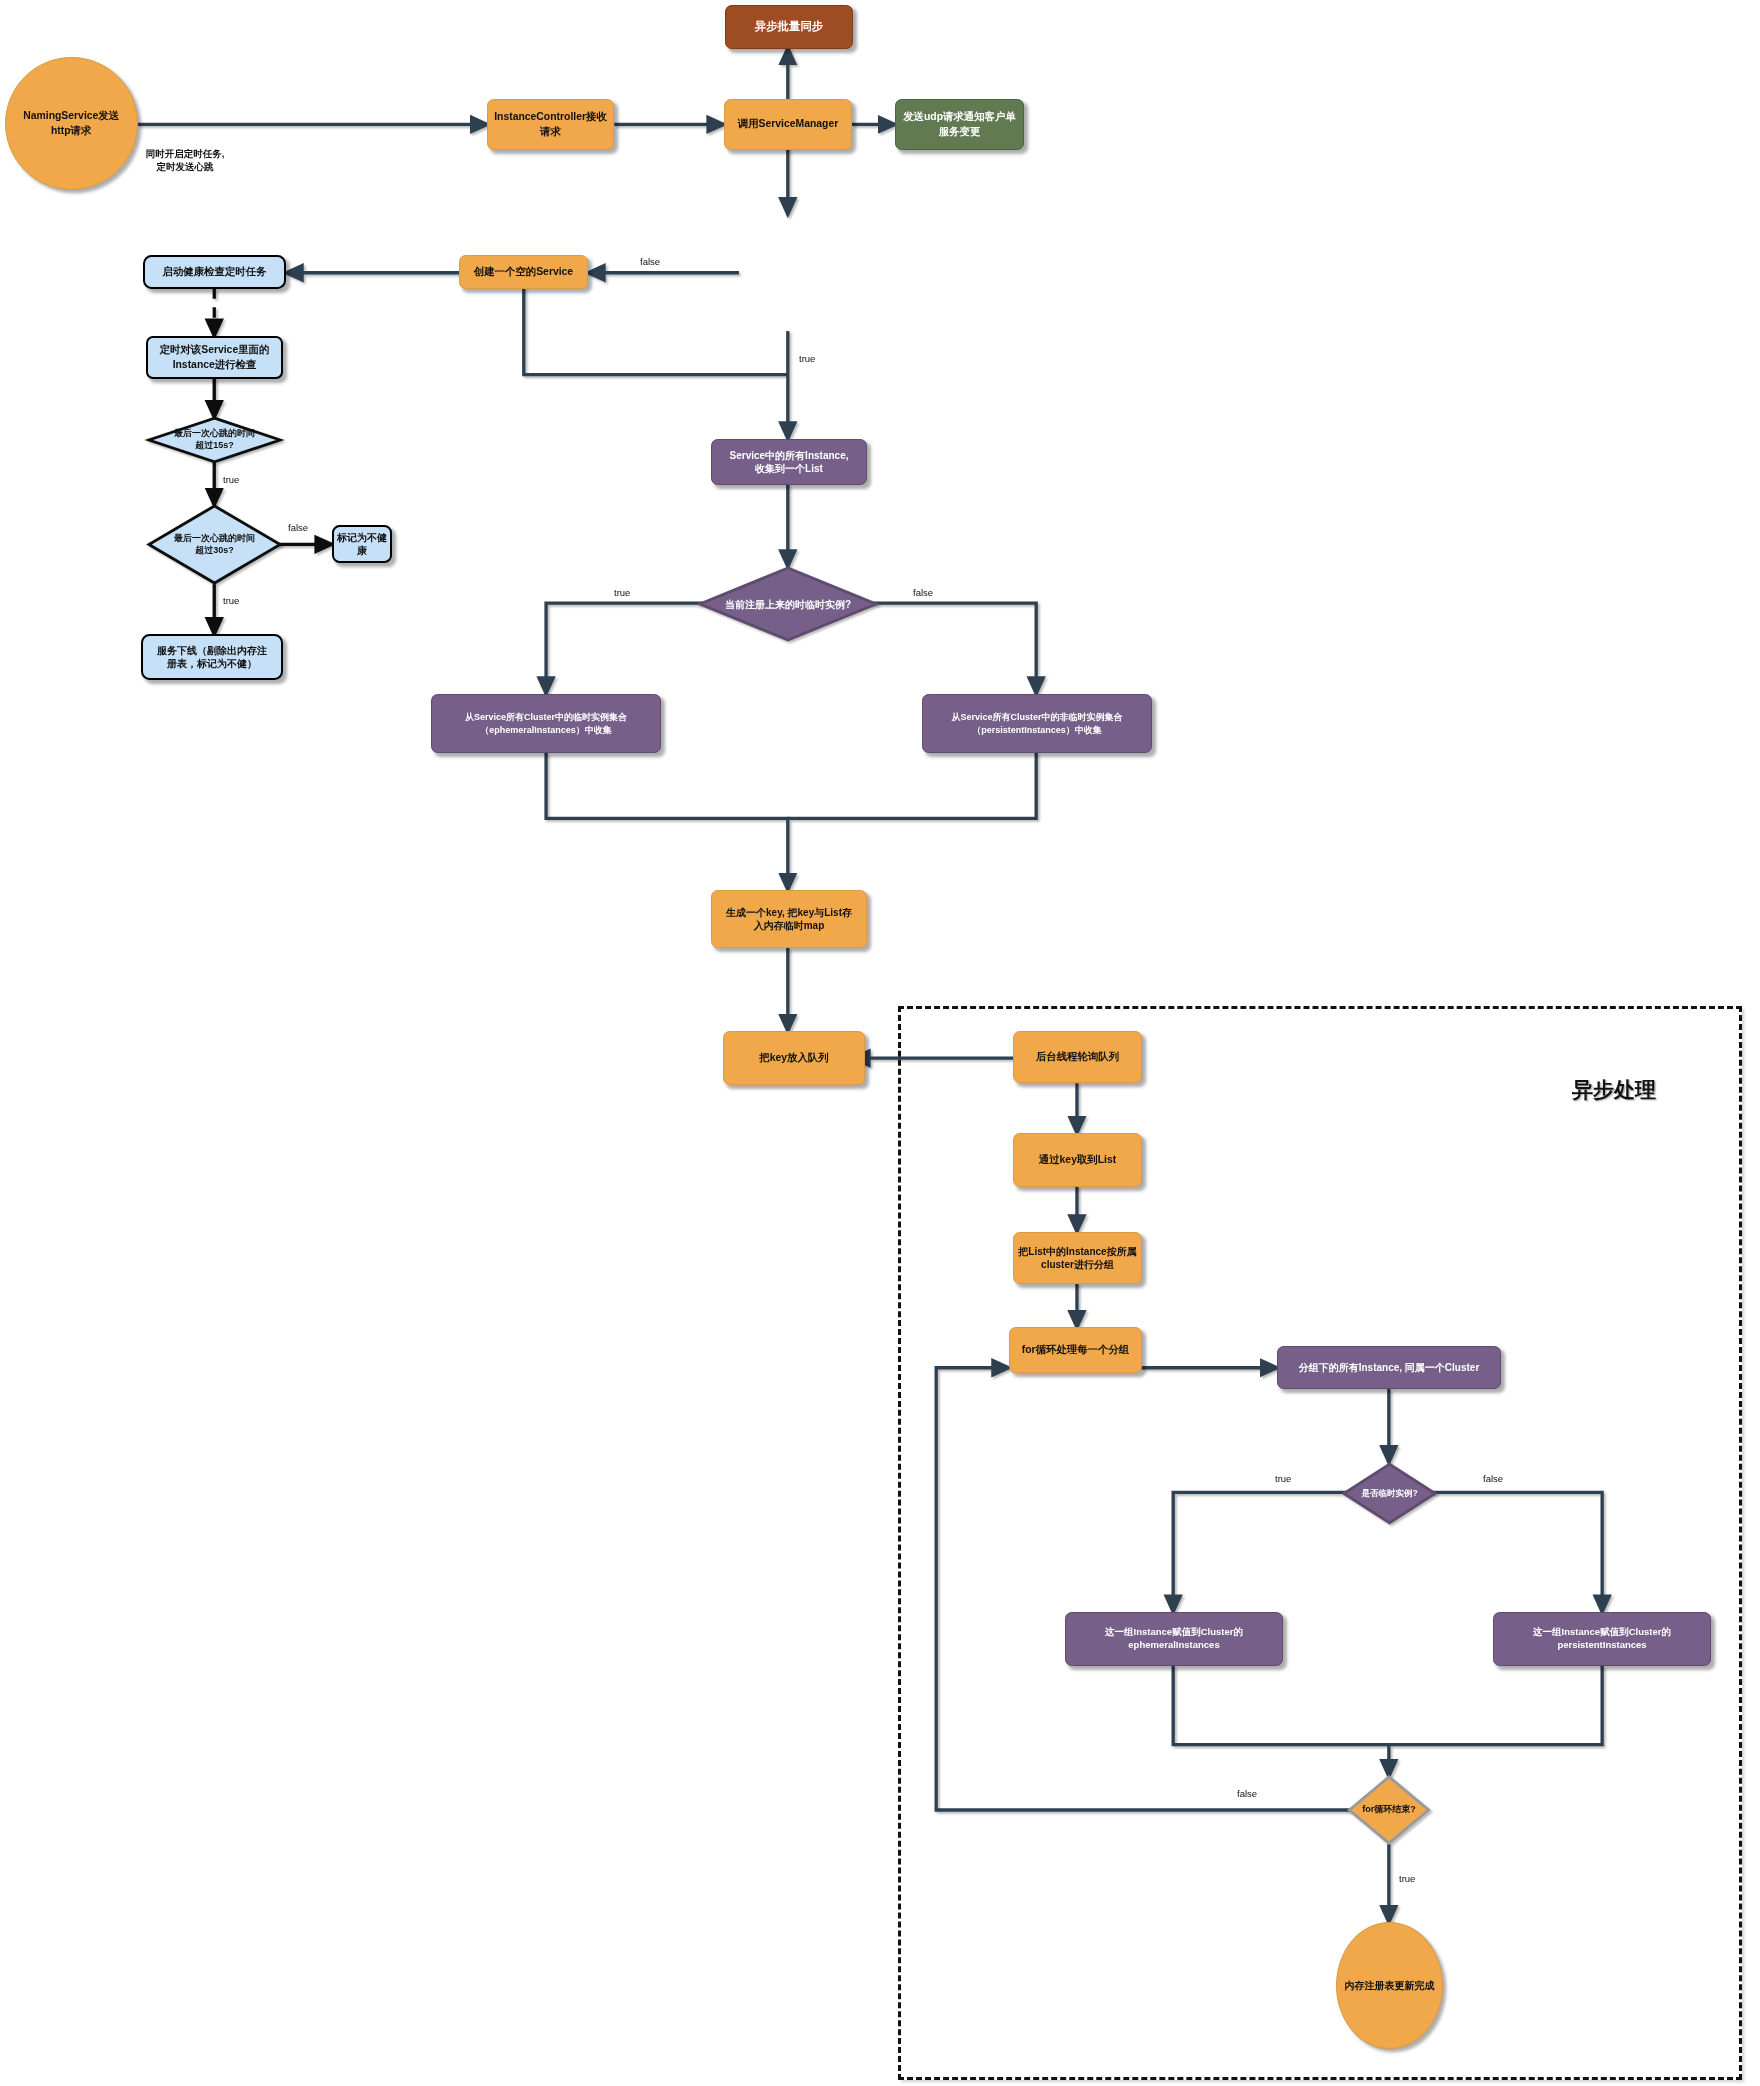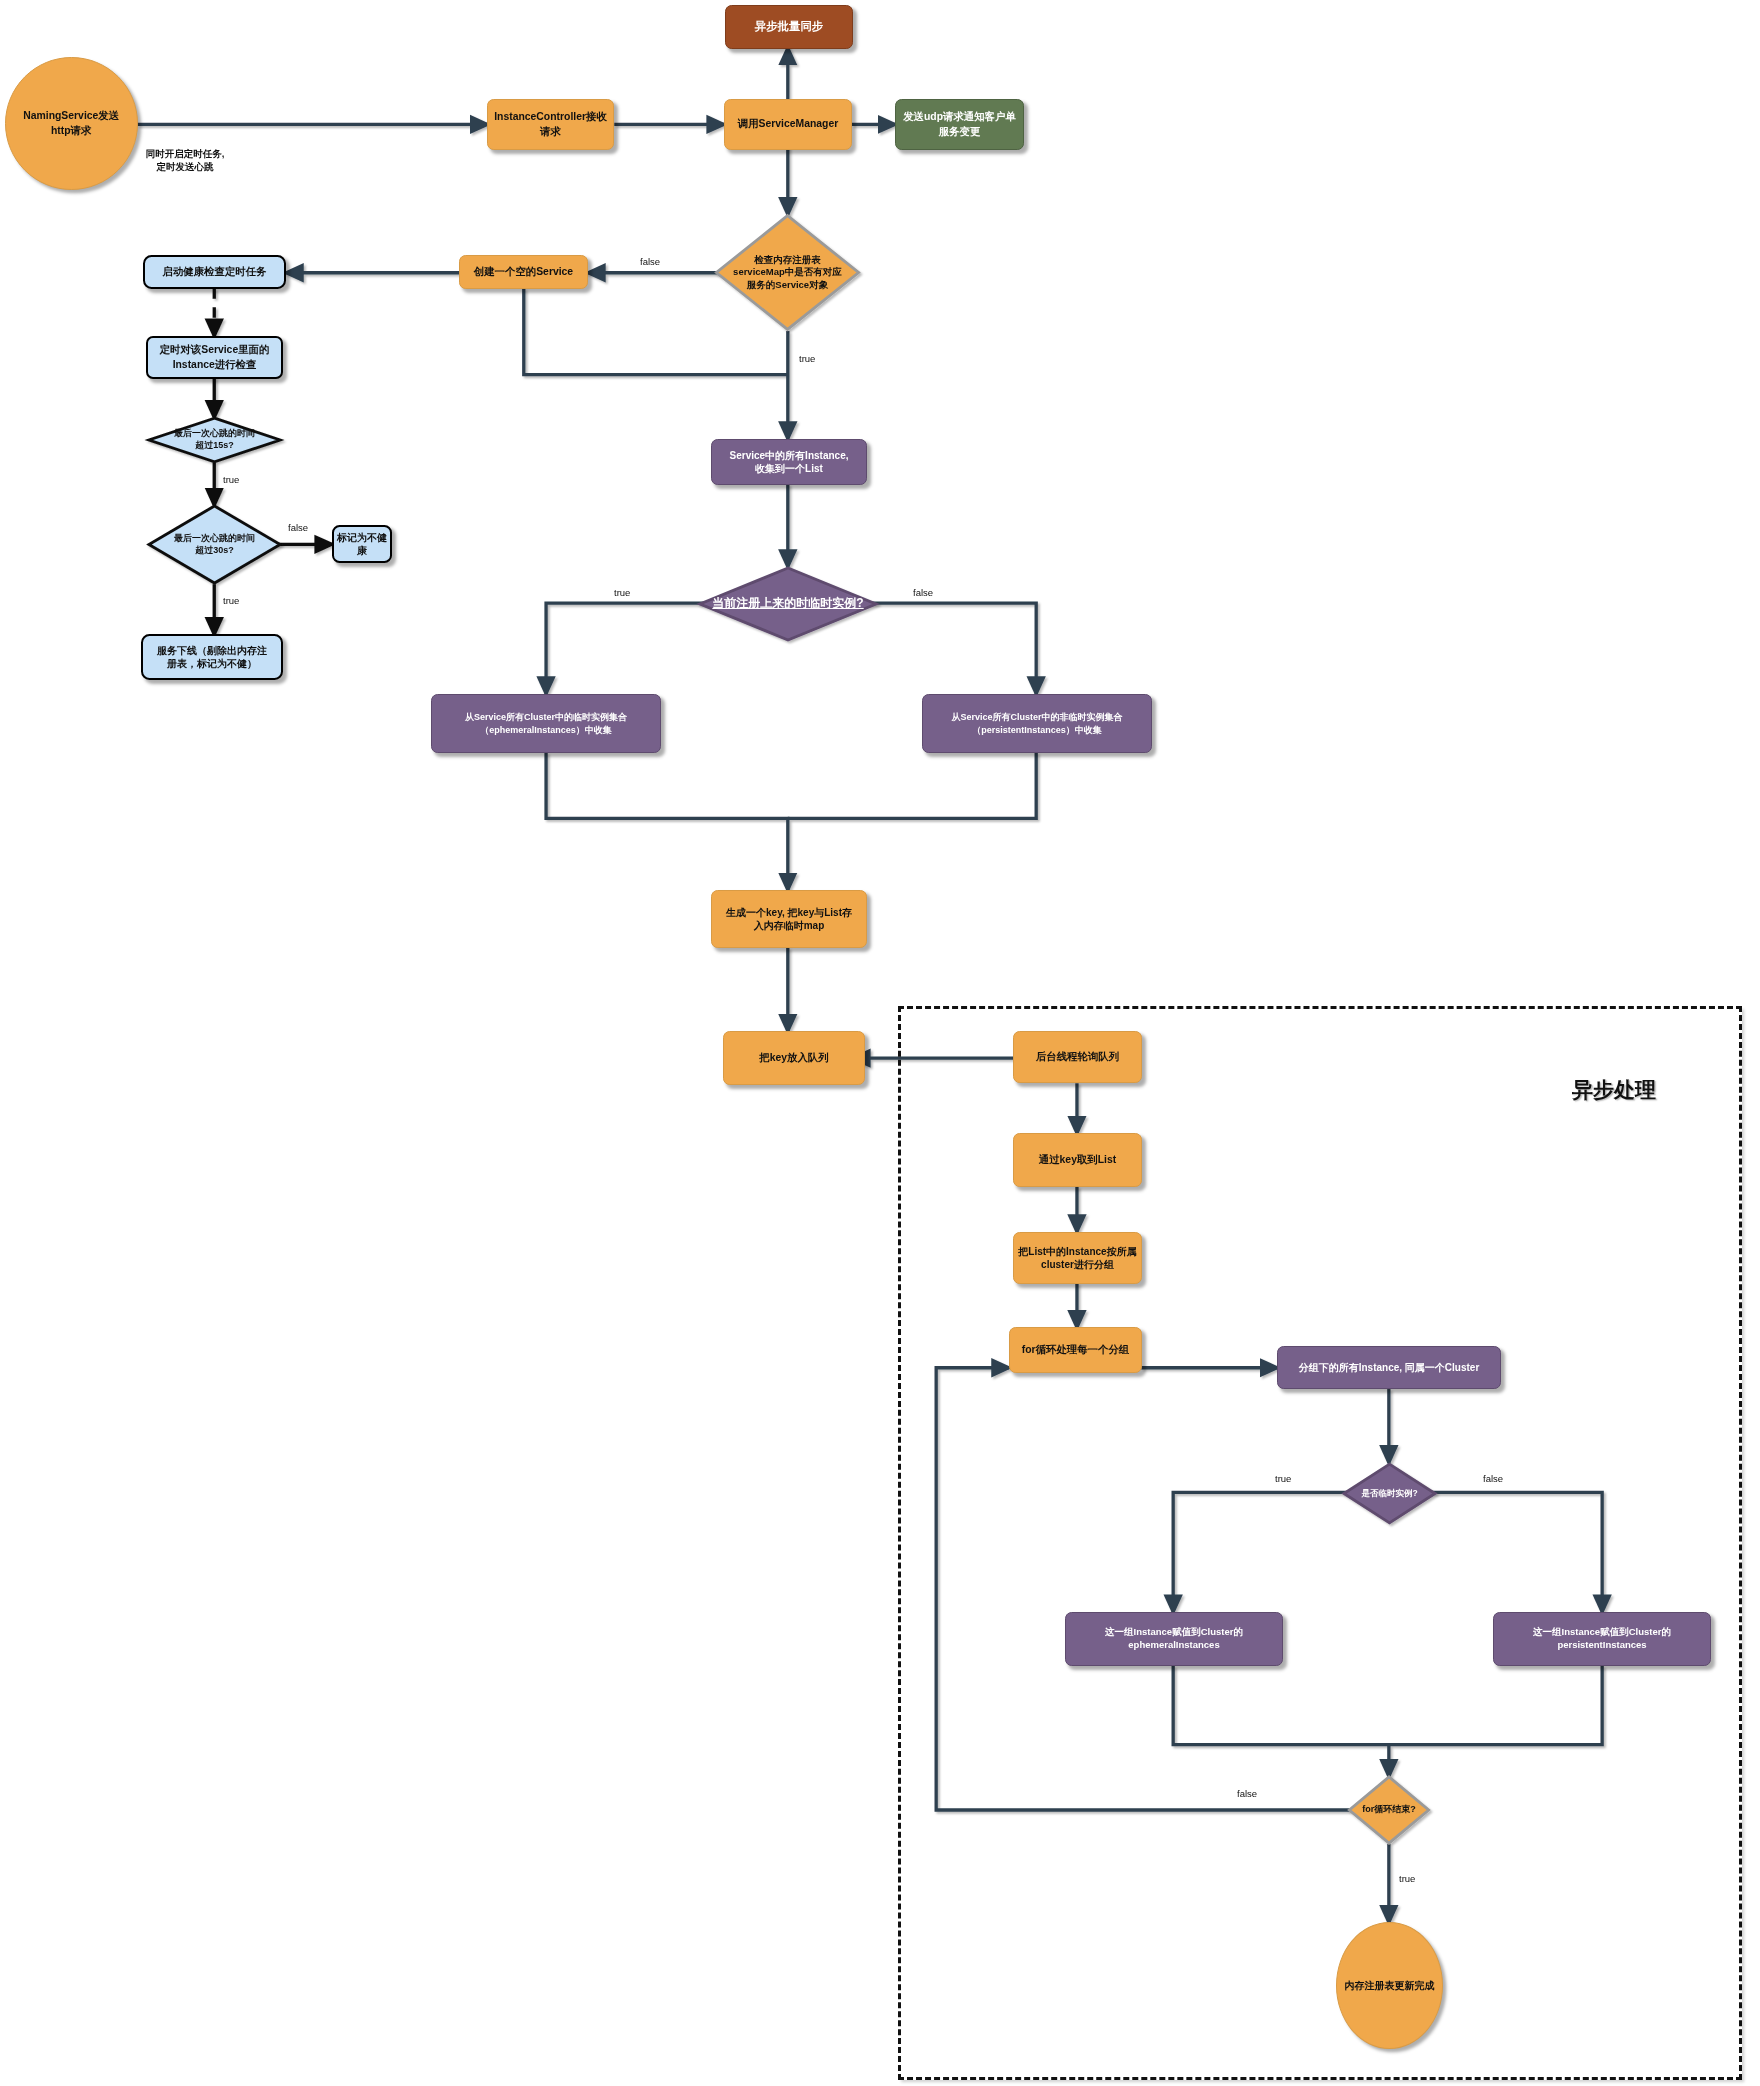--- a/index.html
+++ b/index.html
@@ -142,28 +142,20 @@
   <div class="node rect orange shadow" style="left:487px;top:99px;width:127px;height:51px;font-size:10.4px;white-space:pre-line;">InstanceController接收
 请求</div>
 
   <div class="node rect orange shadow" style="left:724px;top:99px;width:128px;height:51px;font-size:10.4px;">调用ServiceManager</div>
 
   <div class="node rect brown shadow" style="left:725px;top:4.7px;width:128px;height:44px;font-size:11.4px;">异步批量同步</div>
 
   <div class="node rect green shadow" style="left:895px;top:99px;width:129px;height:51px;font-size:10.4px;white-space:pre-line;">发送udp请求通知客户单
 服务变更</div>
 
-  <div class="diamondwrap" style="left:715px;top:214px;width:145px;height:117px;">
-    <svg width="145" height="117" style="overflow:visible;" viewBox="0 0 306 246">
-      <polygon points="153,3 303,123 153,243 3,123" fill="#F0A84B" stroke="#9A9A9A" stroke-width="6" filter="url(#ds)"></polygon>
-    </svg>
-    <div class="dtext" style="font-size:9.5px;color:#111;white-space:pre-line;">检查内存注册表
-serviceMap中是否有对应
-服务的Service对象</div>
-  </div>
 
   <div class="node rect orange shadow" style="left:459px;top:255px;width:129px;height:34px;font-size:10.4px;">创建一个空的Service</div>
 
   <div class="node rect blue shadow" style="left:143px;top:255px;width:143px;height:34px;font-size:10.4px;border-radius:8.5px;">启动健康检查定时任务</div>
 
   <div class="node rect blue shadow" style="left:146px;top:336px;width:137px;height:43px;font-size:10.4px;border-radius:7px;white-space:pre-line;">定时对该Service里面的
 Instance进行检查</div>
 
   <div class="diamondwrap" style="left:148px;top:417px;width:133px;height:46px;">
     <svg width="133" height="46" style="overflow:visible;" viewBox="0 0 280 96">
@@ -187,21 +179,21 @@
   <div class="node rect blue shadow" style="left:141px;top:634px;width:142px;height:46px;font-size:10px;border-radius:8.5px;white-space:pre-line;">服务下线（剔除出内存注
 册表，标记为不健）</div>
 
   <div class="node rect purple shadow" style="left:711px;top:439px;width:156px;height:46px;font-size:10px;white-space:pre-line;">Service中的所有Instance,
 收集到一个List</div>
 
   <div class="diamondwrap" style="left:699px;top:567px;width:178px;height:74px;">
     <svg width="178" height="74" style="overflow:visible;" viewBox="0 0 376 156">
       <polygon points="188,2 374,78 188,154 2,78" fill="#76608A" stroke="#5E4B6E" stroke-width="6" filter="url(#ds)"></polygon>
     </svg>
-    <div class="dtext" style="font-size:12px;color:#fff;text-decoration:underline;">当前注册上来的时临时实例?</div>
+    <div class="dtext" style="font-size:10px;color:#fff;">当前注册上来的时临时实例?</div>
   </div>
 
   <div class="node rect purple shadow" style="left:431px;top:694px;width:230px;height:59px;font-size:9px;white-space:pre-line;">从Service所有Cluster中的临时实例集合
 （ephemeralInstances）中收集</div>
 
   <div class="node rect purple shadow" style="left:922px;top:694px;width:230px;height:59px;font-size:9px;white-space:pre-line;">从Service所有Cluster中的非临时实例集合
 （persistentInstances）中收集</div>
 
   <div class="node rect orange shadow" style="left:711px;top:890px;width:156px;height:58px;font-size:10px;white-space:pre-line;">生成一个key, 把key与List存
 入内存临时map</div>

